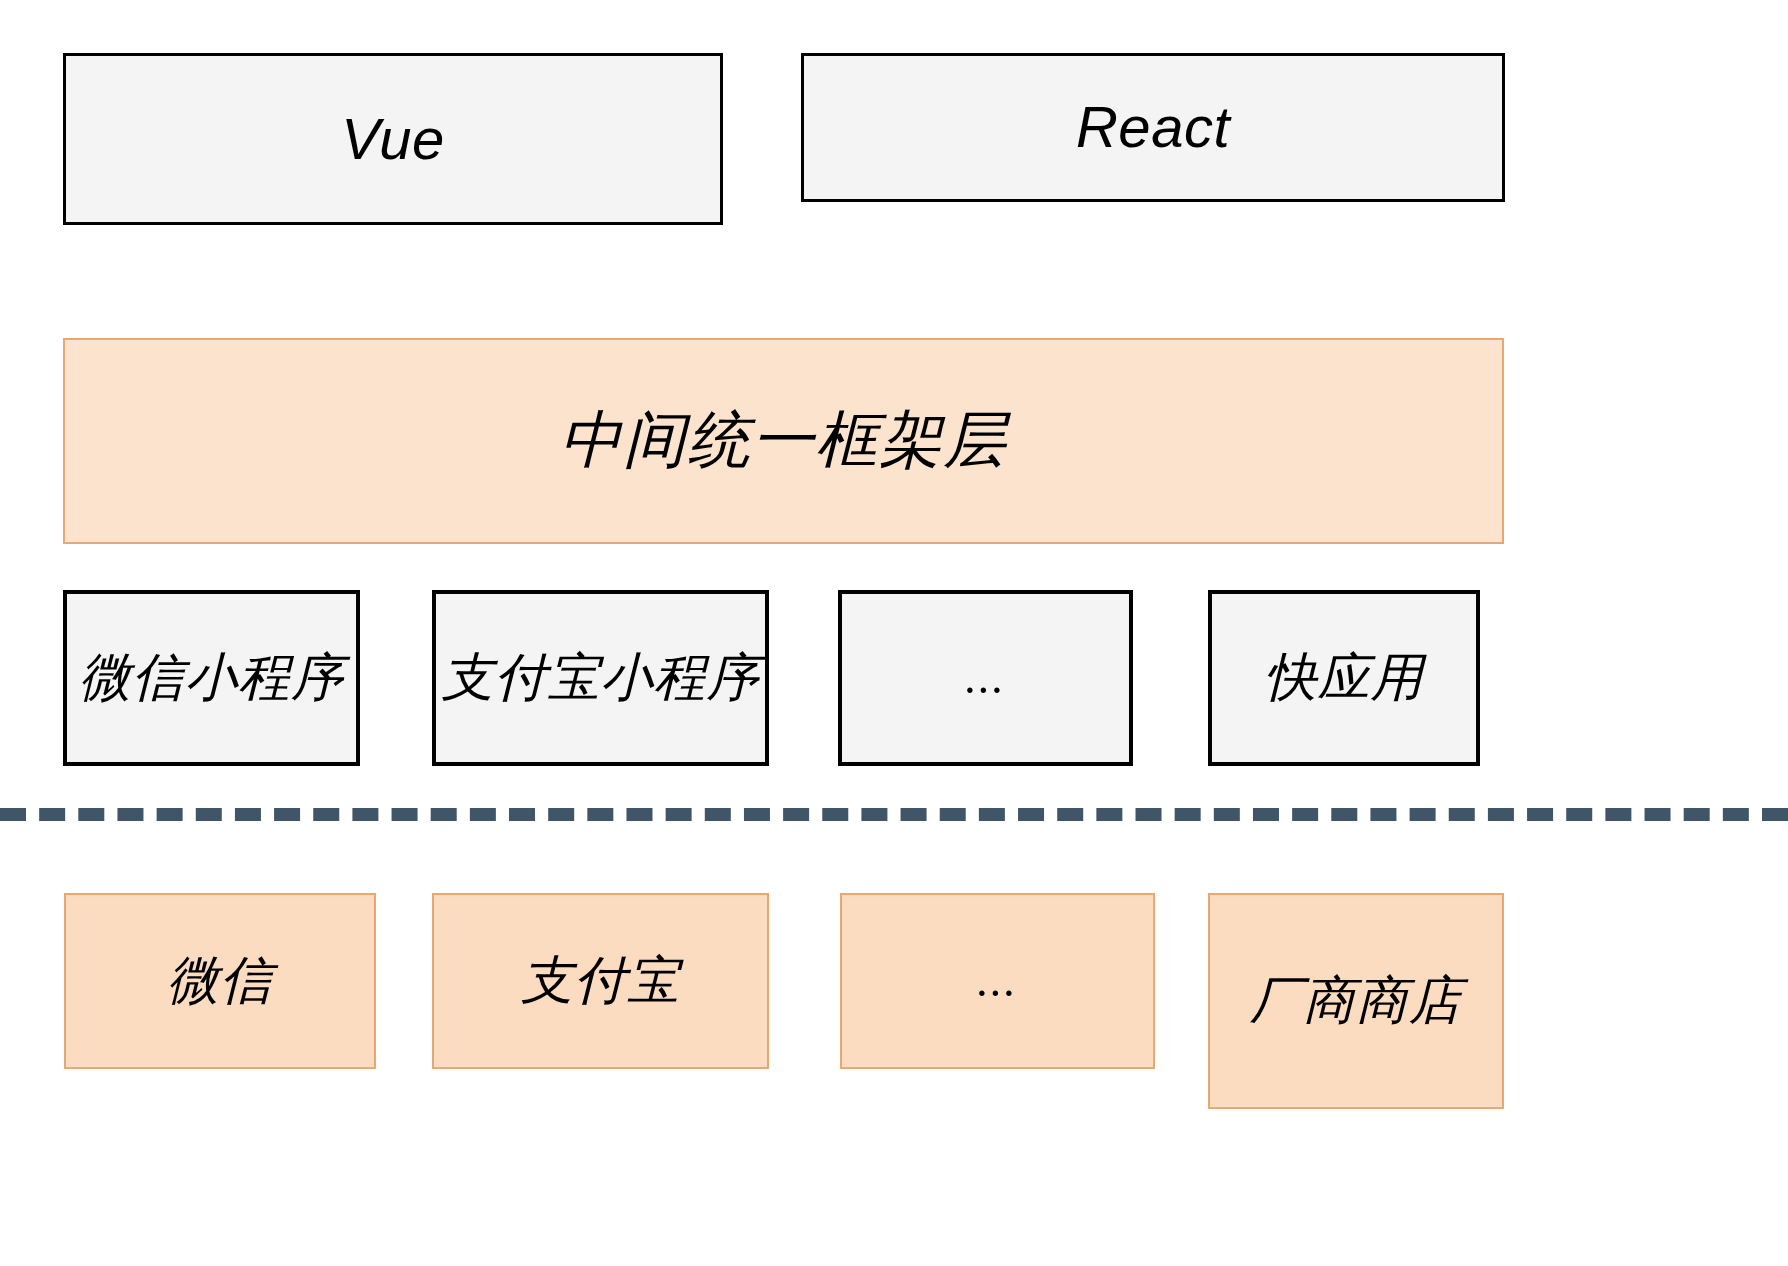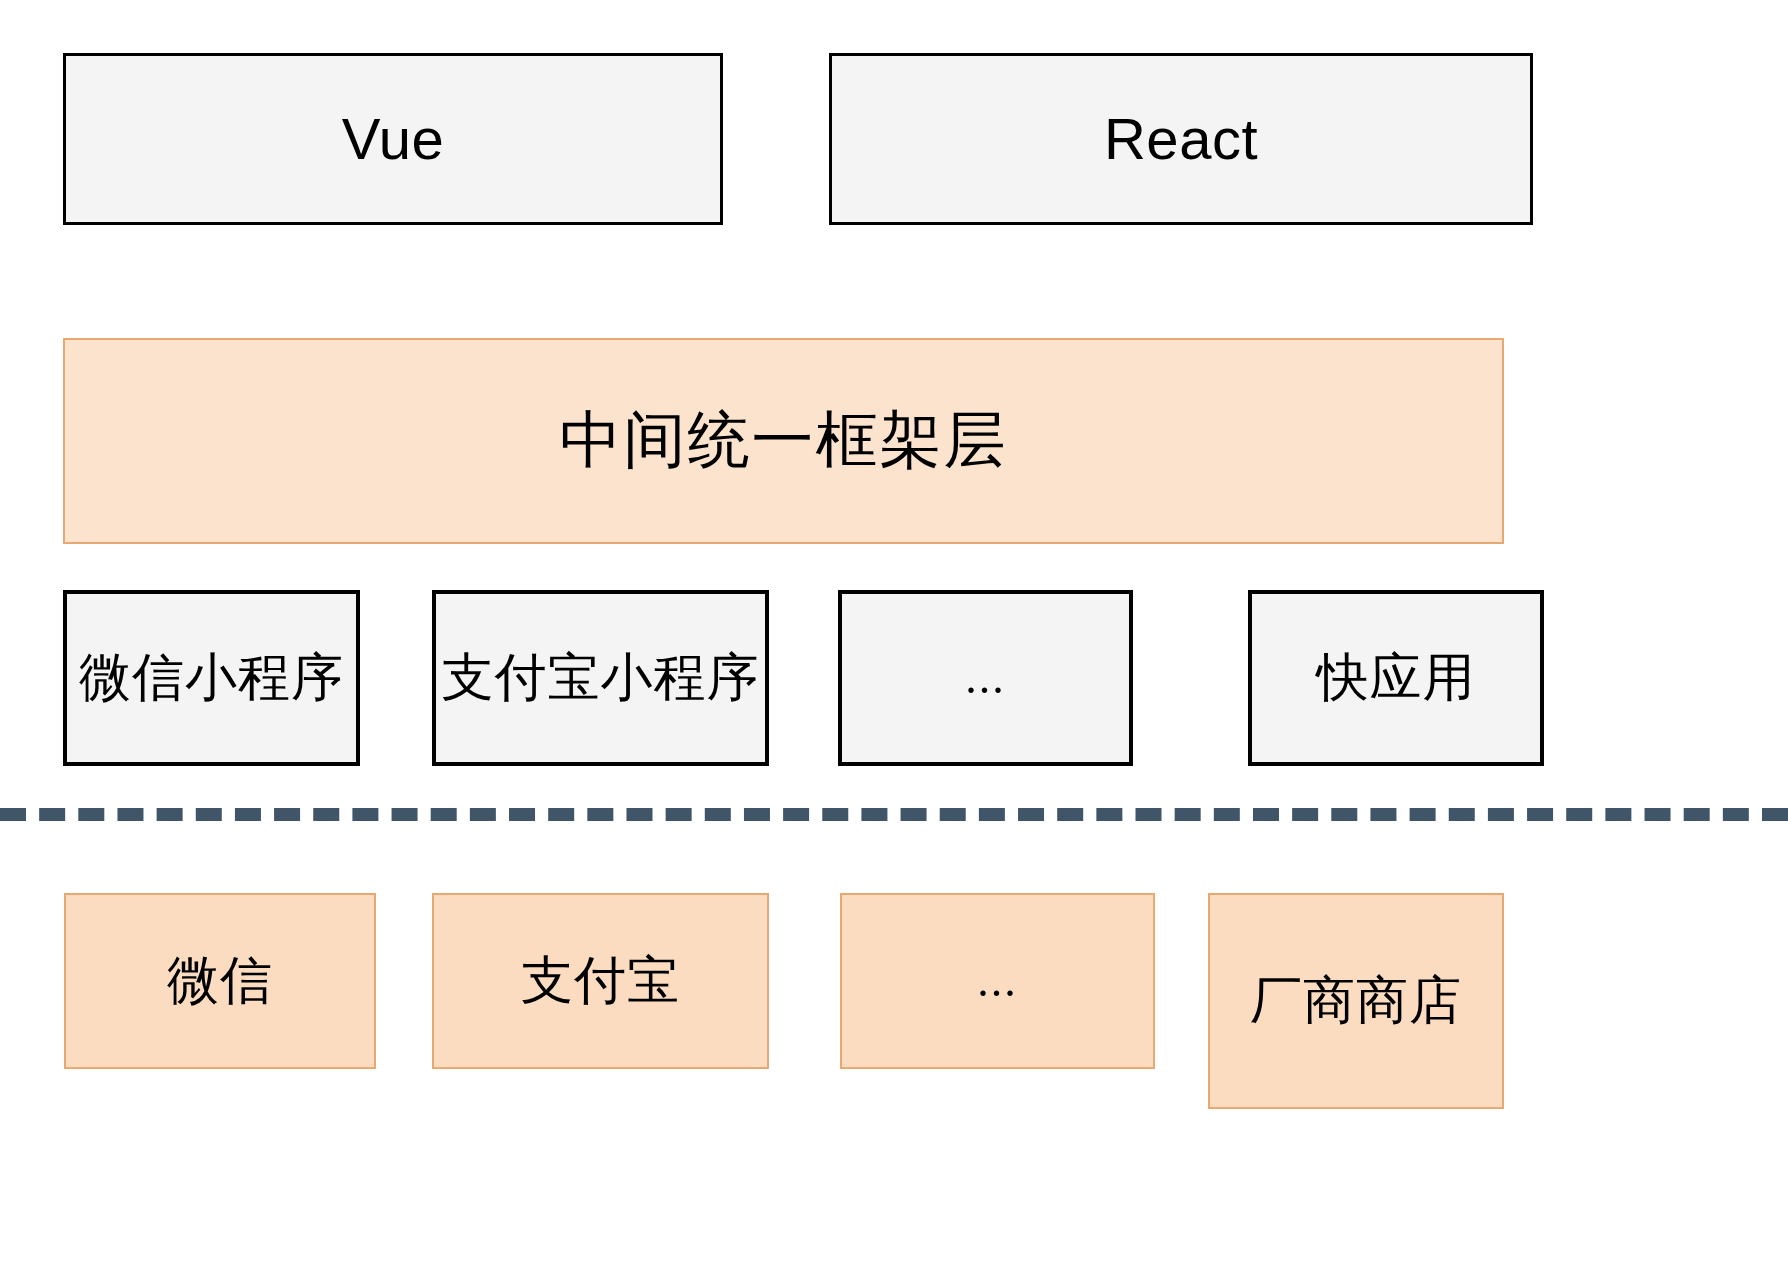--- a/index.html
+++ b/index.html
@@ -16,20 +16,21 @@
     font-family: "Liberation Sans", "DejaVu Sans", sans-serif;
   }
   .node {
     position: absolute;
     box-sizing: border-box;
     display: flex;
     align-items: center;
     justify-content: center;
     text-align: center;
     line-height: 1.15;
+    font-style: italic;
   }
   .node .label {
     display: block;
     white-space: nowrap;
   }
 
   
   .fw-box {
     background: #f4f4f4;
     border: 3px solid #000000;
@@ -93,41 +94,41 @@
 </style>
 </head>
 <body>
 
 <div id="canvas">
 
   <div class="node fw-box" style="left:63px; top:53px; width:660px; height:172px;">
     <span class="label">Vue</span>
   </div>
 
-  <div class="node fw-box" style="left:801px; top:53px; width:704px; height:172px;margin-left:28px;">
+  <div class="node fw-box" style="left:801px; top:53px; width:704px; height:149px;">
     <span class="label">React</span>
   </div>
 
   <div class="node mid-bar" style="left:63px; top:338px; width:1441px; height:206px;">
     <span class="label">中间统一框架层</span>
   </div>
 
   <div class="node plat-box" style="left:63px; top:590px; width:297px; height:176px;">
     <span class="label">微信小程序</span>
   </div>
 
   <div class="node plat-box" style="left:432px; top:590px; width:337px; height:176px;">
     <span class="label">支付宝小程序</span>
   </div>
 
   <div class="node plat-box ellipsis" style="left:838px; top:590px; width:295px; height:176px;">
     <span class="label">...</span>
   </div>
 
-  <div class="node plat-box" style="left:1248px; top:590px; width:296px; height:176px;">
+  <div class="node plat-box" style="left:1208px; top:590px; width:272px; height:176px;">
     <span class="label">快应用</span>
   </div>
 
   <div class="divider" style="top:808px;"></div>
 
   <div class="node vendor-box" style="left:64px; top:893px; width:312px; height:176px;">
     <span class="label">微信</span>
   </div>
 
   <div class="node vendor-box" style="left:432px; top:893px; width:337px; height:176px;">

